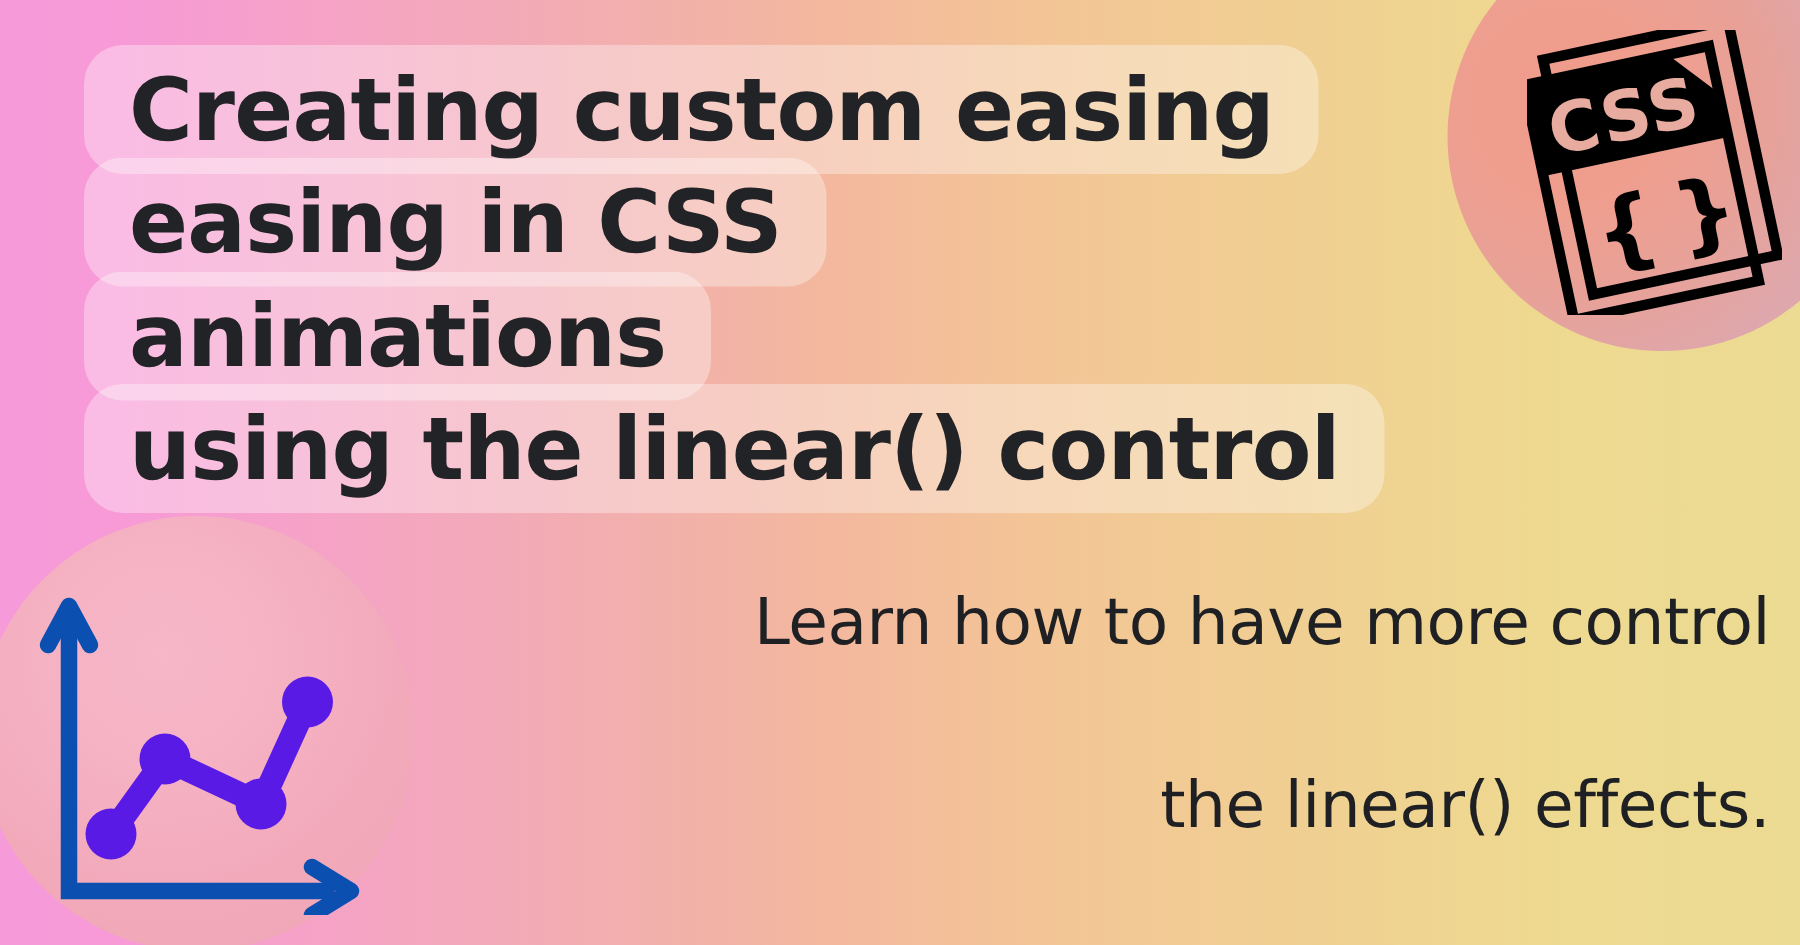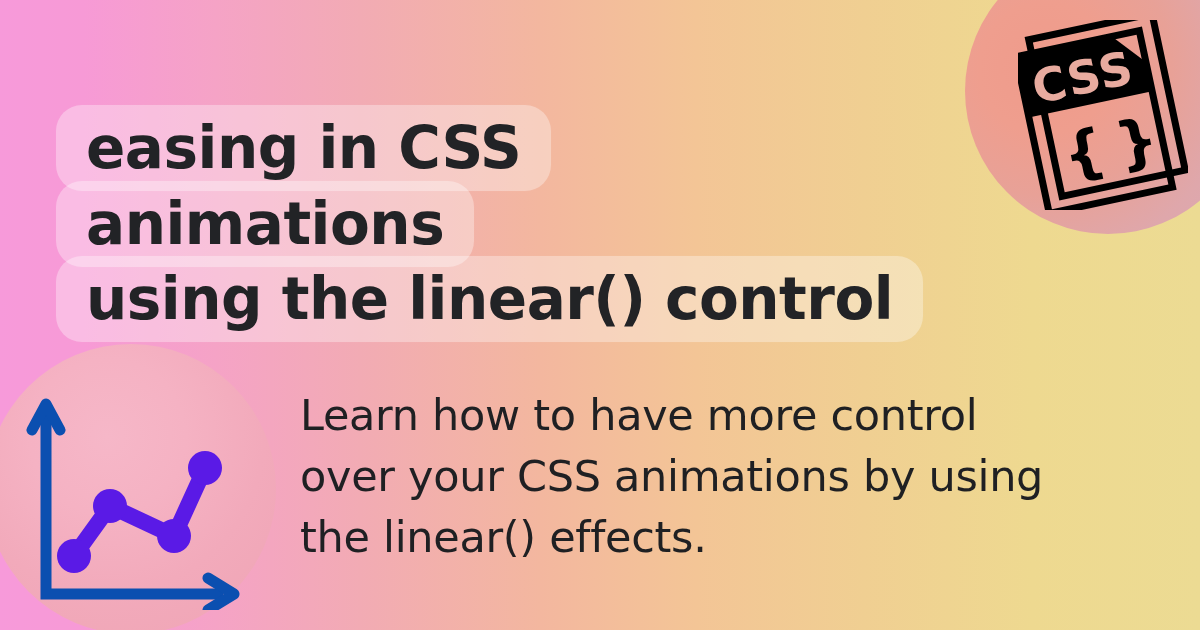--- a/index.html
+++ b/index.html
@@ -93,21 +93,21 @@
     position: absolute;
     left: 300px;
     top: 385px;
     width: 880px;
     margin: 0;
     font-family: "DejaVu Sans", sans-serif;
     font-weight: 400;
     font-size: 43px;
     line-height: 1.42;
     color: #1f2023;
-    text-align: left;
+    text-align: right;
     letter-spacing: -0.3px;
   }
 
   
   #css-file-icon {
     position: absolute;
     left: 1018px;
     top: 20px;
     width: 170px;
     height: 190px;
@@ -165,18 +165,18 @@
       <polyline points="54,168 90,118 154,148 185,80" fill="none" stroke="#5A1AE6" stroke-width="16" stroke-linecap="round" stroke-linejoin="round"></polyline>
 
       <circle cx="54" cy="168" r="17" fill="#5A1AE6"></circle>
       <circle cx="90" cy="118" r="17" fill="#5A1AE6"></circle>
       <circle cx="154" cy="148" r="17" fill="#5A1AE6"></circle>
       <circle cx="185" cy="80" r="17" fill="#5A1AE6"></circle>
     </svg>
   </div>
 
   <div id="title-block">
-    <h1 id="title-text"><br><span class="title-line">easing in CSS animations</span><br><span class="title-line">using the linear() control</span></h1>
+    <h1 id="title-text"><span class="title-line">Creating custom easing</span><br><span class="title-line">easing in CSS animations</span><br><span class="title-line">using the linear() control</span></h1>
   </div>
 
-  <p id="subtitle"><span>Learn how to have more control</span><br><span>over your CSS animations by using</span><br><span>the linear() effects.</span></p>
+  <p id="subtitle"><span>Learn how to have more control</span><br><br><span>the linear() effects.</span></p>
 
 </div>
 
 </body></html>

